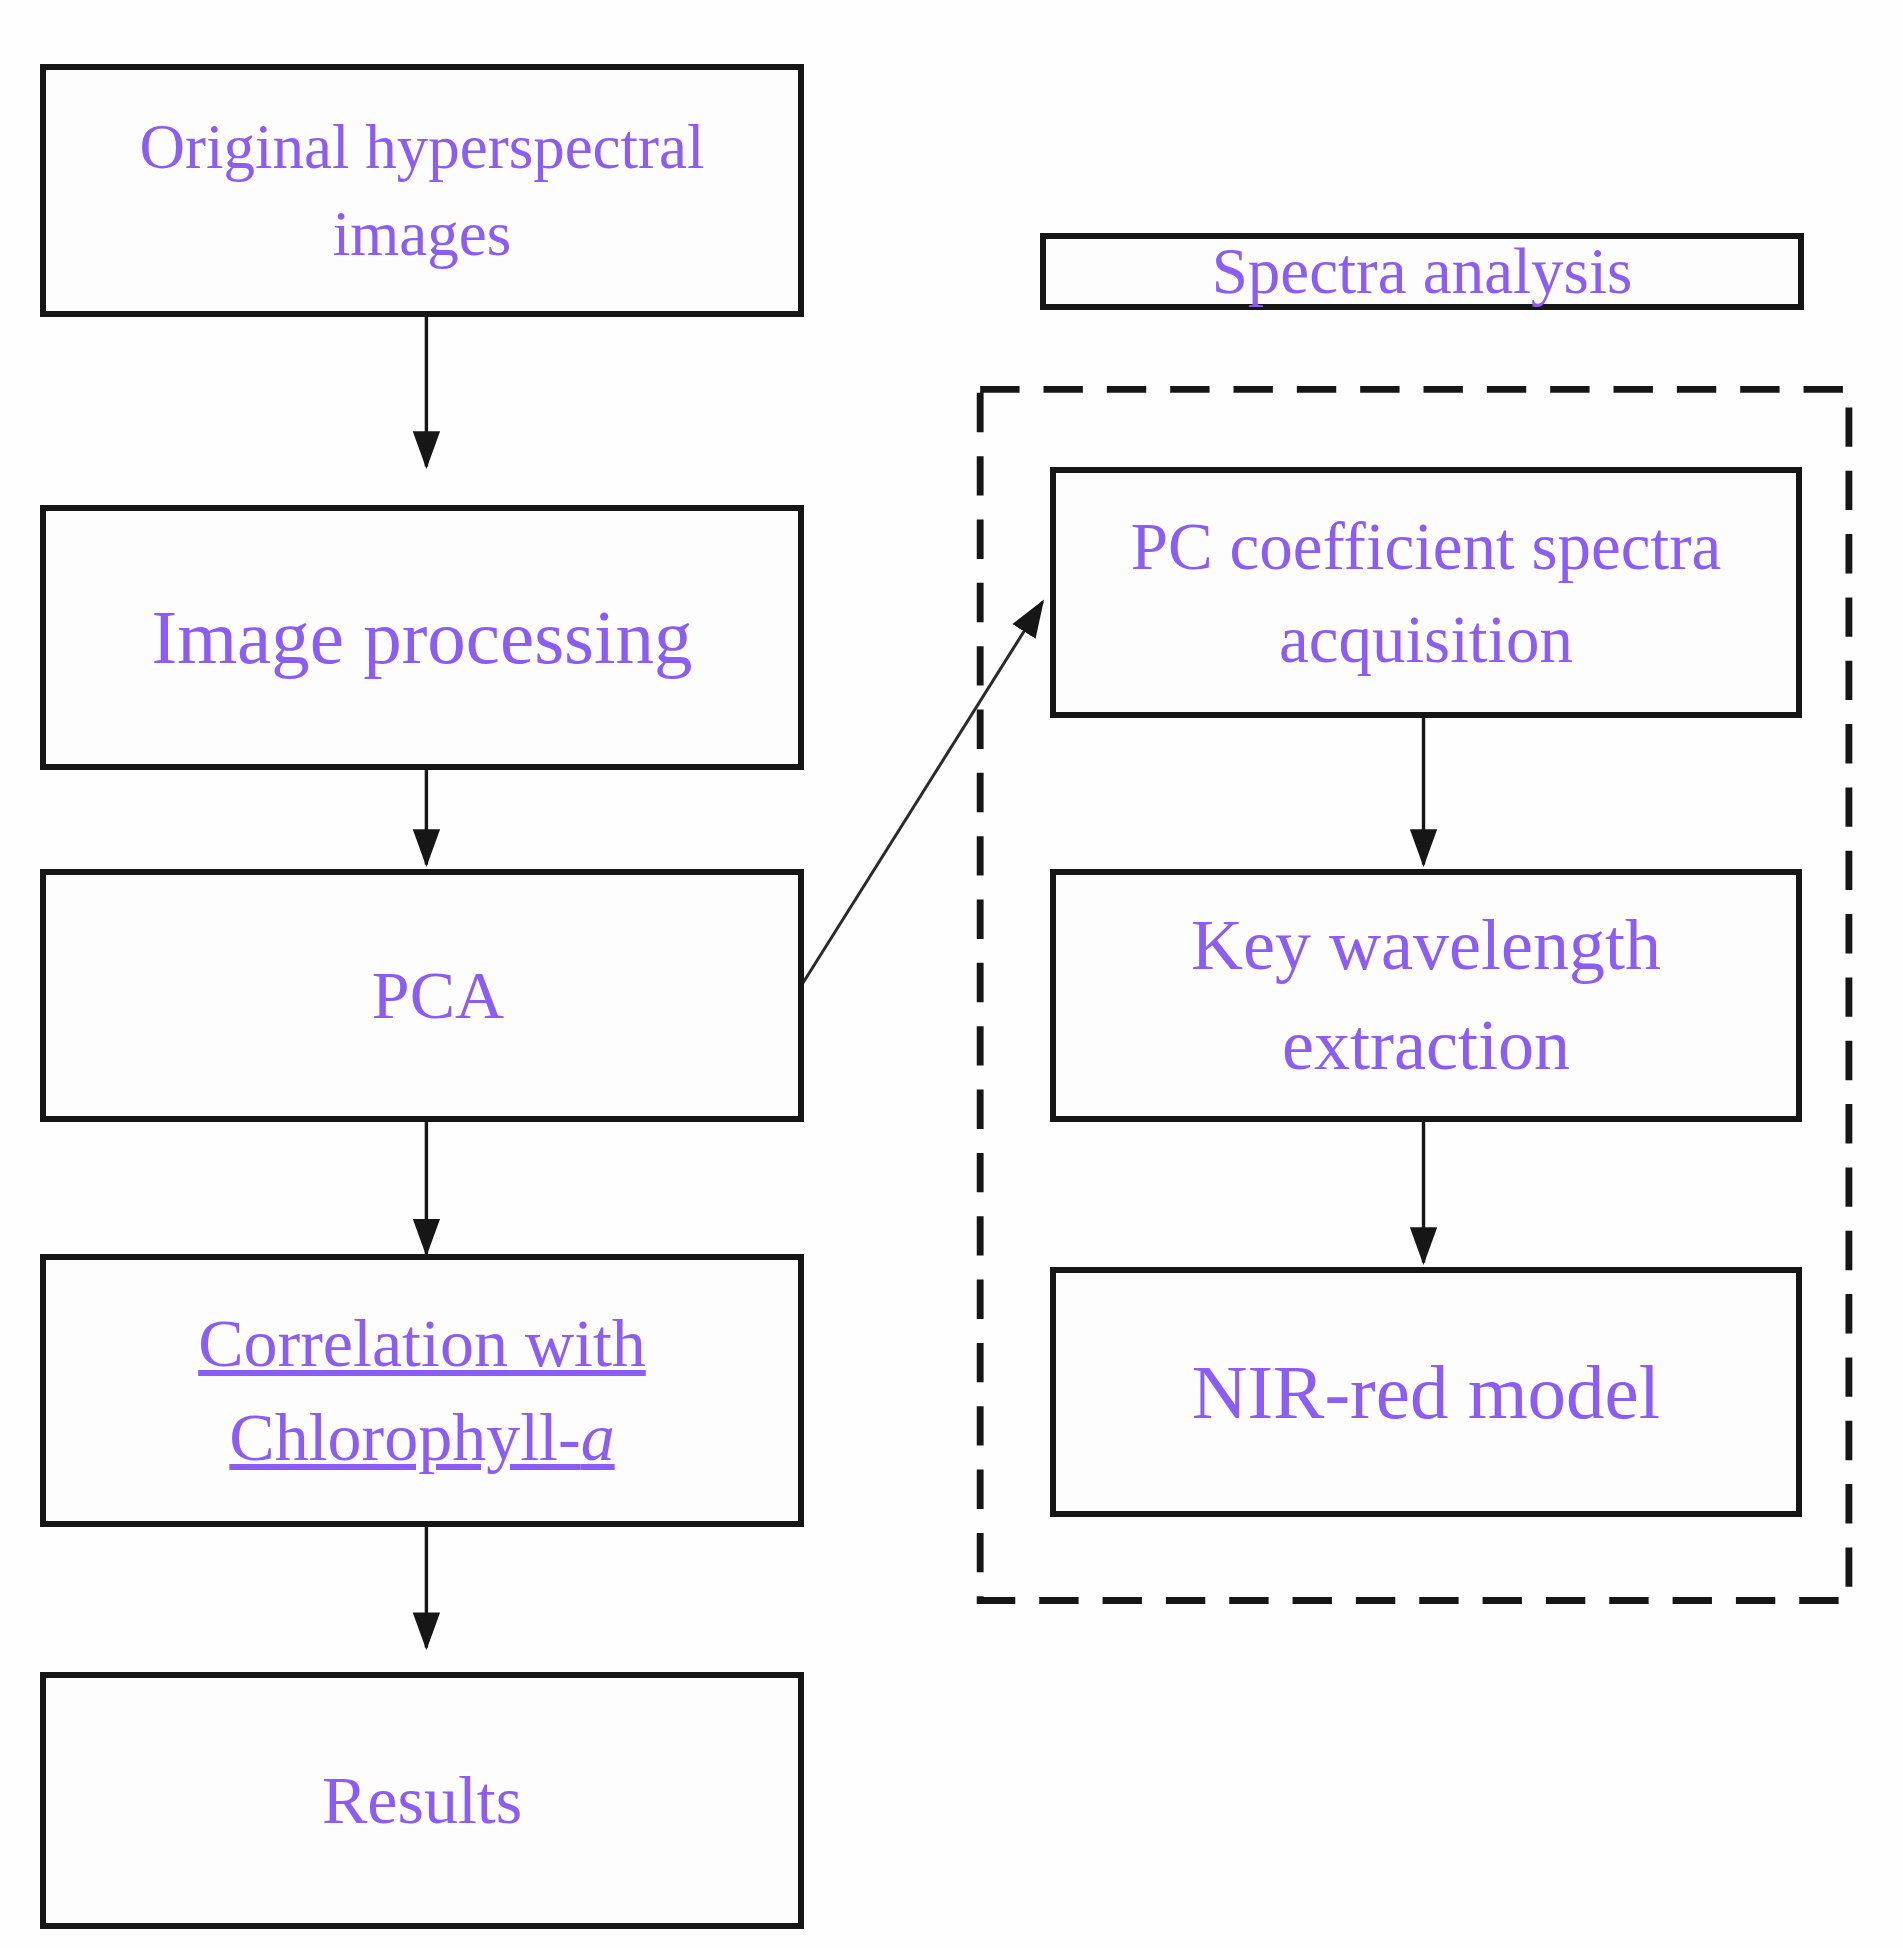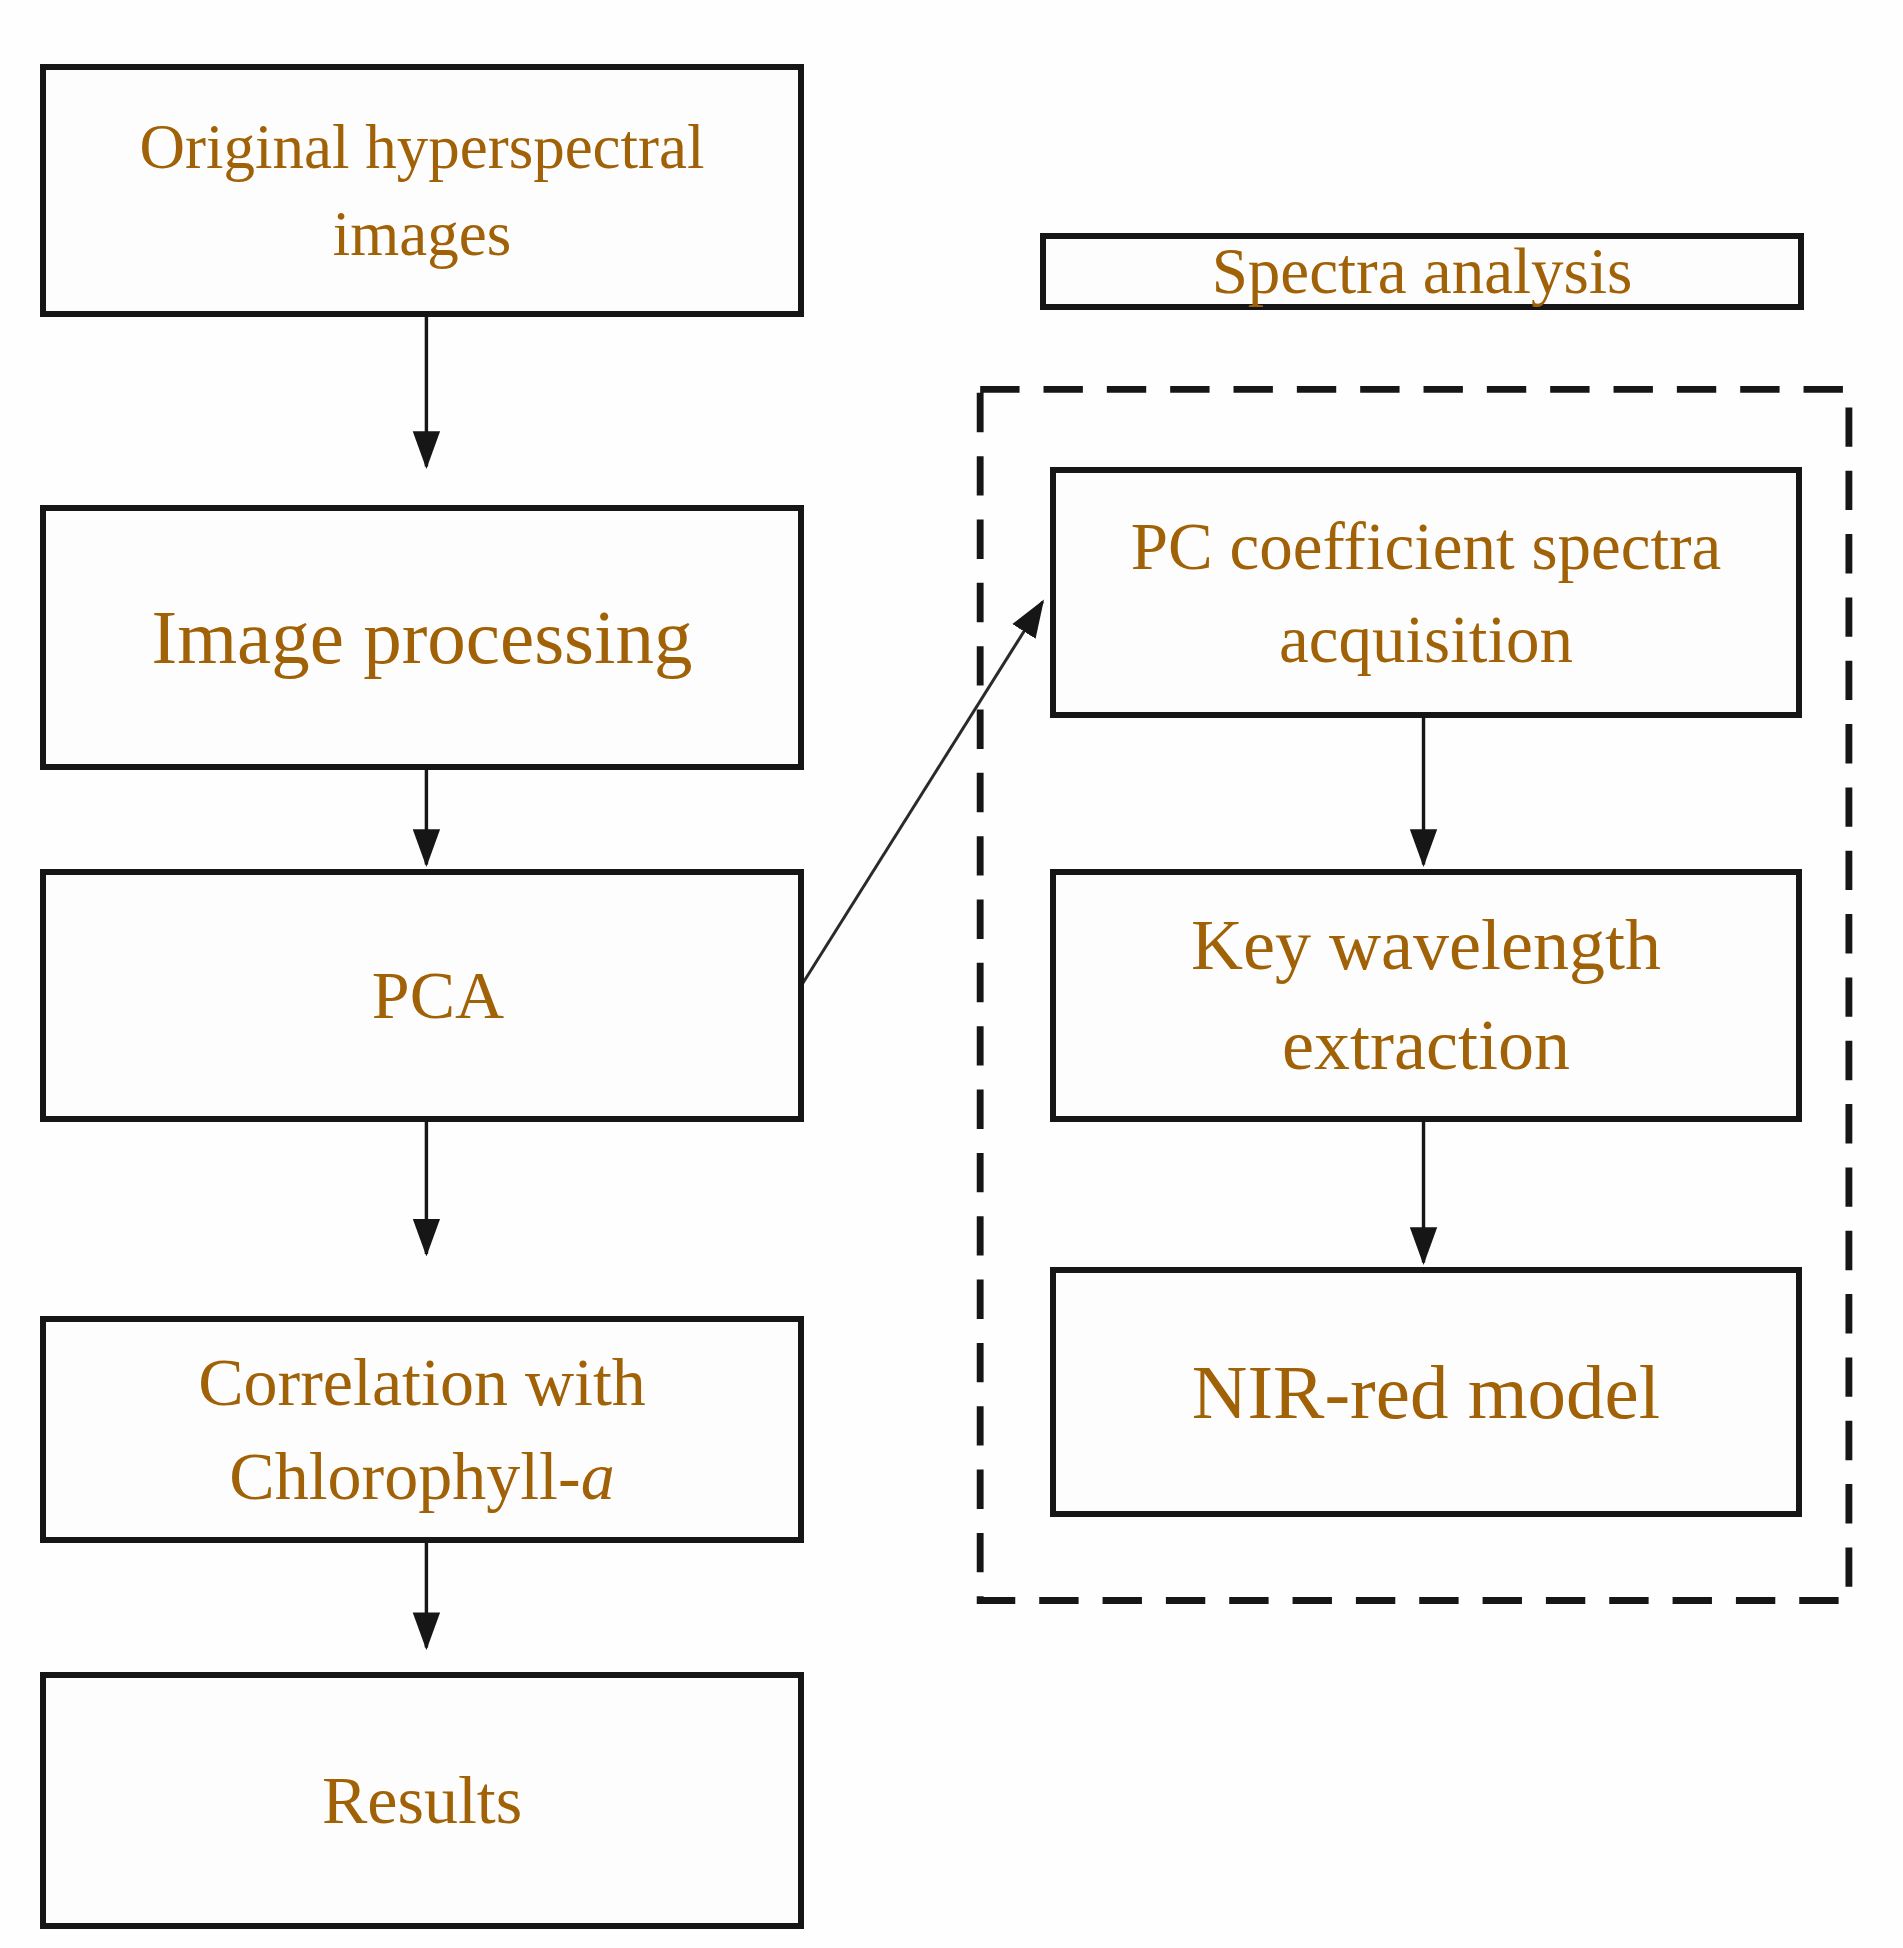--- a/index.html
+++ b/index.html
@@ -6,41 +6,41 @@
     margin: 0;
     padding: 0;
     background: #ffffff;
   }
   .stage {
     position: relative;
     width: 1903px;
     height: 1948px;
     background: #fefefe;
     font-family: "Liberation Serif", "DejaVu Serif", serif;
-    color: #a16207;
+    color: #8b5cf6;
     overflow: hidden;
   }
   .box {
     position: absolute;
     box-sizing: border-box;
     background: #fdfdfd;
     border: 6px solid #161616;
     display: flex;
     flex-direction: column;
     align-items: center;
     justify-content: center;
     text-align: center;
     line-height: 1.38;
   }
   .ln { display: block; }
   
   .b-original   { left: 40px;  top: 64px;   width: 764px; height: 253px; font-size: 63px; }
   .b-imageproc  { left: 40px;  top: 471px;  width: 764px; height: 265px; font-size: 77px; margin-top: 34px; }
   .b-pca        { left: 40px;  top: 869px; width: 764px; height: 253px; font-size: 68px; padding-left: 32px; }
-  .b-corr       { left: 40px;  top: 1316px; width: 764px; height: 227px; font-size: 68px; }
+  .b-corr       { left: 40px;  top: 1254px; width: 764px; height: 273px; font-size: 68px; text-decoration: underline; }
   .b-results    { left: 40px;  top: 1652px; width: 764px; height: 257px; font-size: 68px; margin-top: 20px; }
   
   .b-header     { left: 1040px; top: 233px;  width: 764px; height: 77px; font-size: 65px; }
   .b-pccoef     { left: 1050px; top: 467px;  width: 752px; height: 251px; font-size: 67px; }
   .b-keywave    { left: 1050px; top: 869px; width: 752px; height: 253px; font-size: 72px; }
   .b-nirred     { left: 1050px; top: 1267px; width: 752px; height: 250px; font-size: 77px; font-family: Liberation Serif, serif; }
   .arrows-layer {
     position: absolute;
     left: 0; top: 0;
     width: 1903px;

